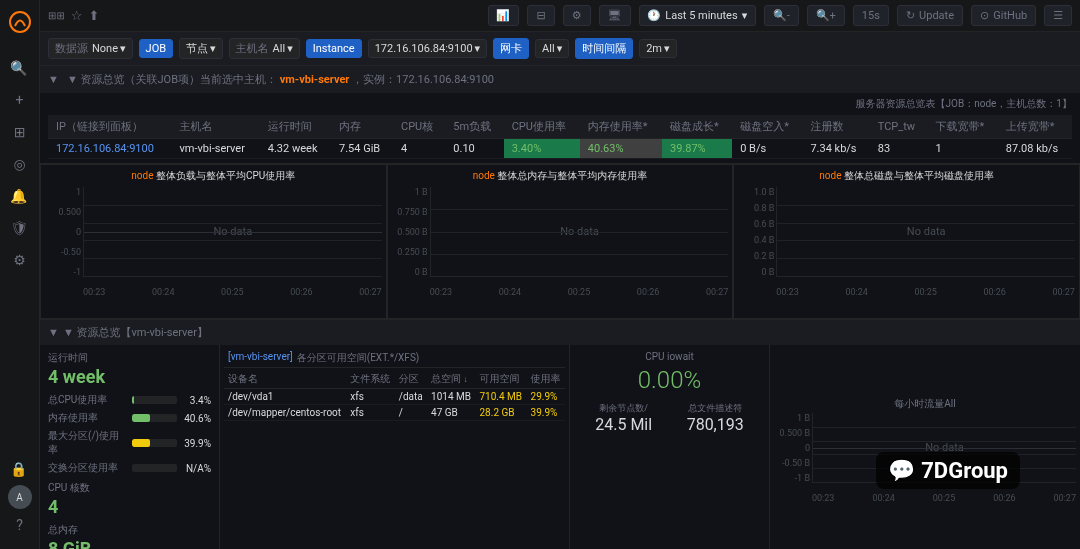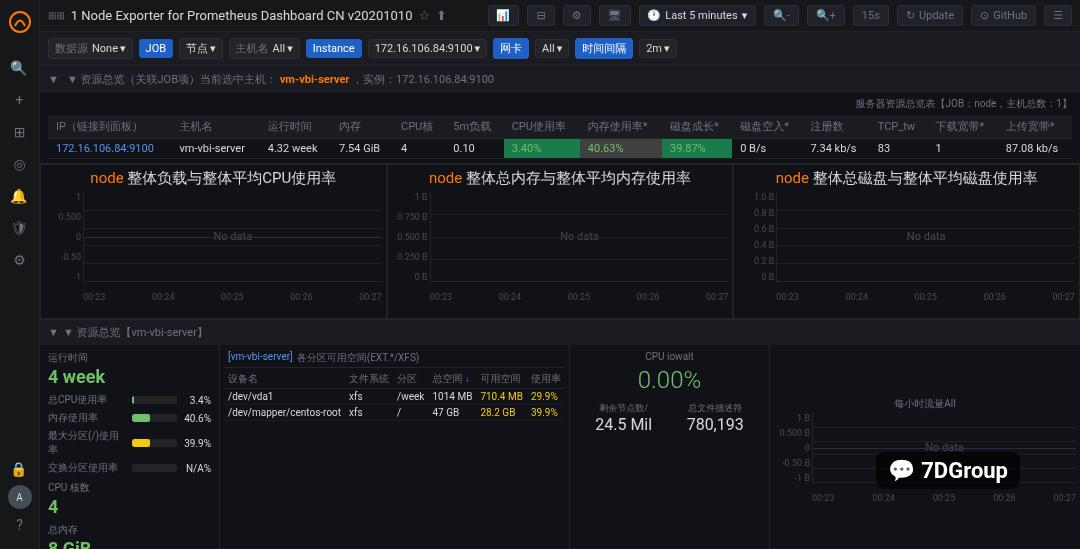--- a/index.html
+++ b/index.html
@@ -174,21 +174,21 @@
       border-top: 1px solid #222426;
     }
     .chart-panel {
       border: 1px solid #222426;
       background: #111217;
       padding: 4px;
       position: relative;
       height: 155px;
     }
     .chart-title {
-      font-size: 15px;
+      font-size: 10px;
       color: #d8d9da;
       text-align: center;
       margin-bottom: 2px;
     }
     .chart-area {
       position: relative;
       height: 110px;
       margin-top: 4px;
     }
     .chart-no-data {
@@ -375,21 +375,20 @@
     <div class="avatar">A</div>
     <div class="sidebar-icon">?</div>
   </div>
 </div>
 
 <div class="main">
 
   <div class="topbar">
     <div class="topbar-title">
       <span style="color:#6e7280;font-size:10px;">⊞⊞</span>
-      <span>1 Node Exporter for Prometheus Dashboard CN v20201010</span>
       <span style="color:#6e7280;cursor:pointer;">☆</span>
       <span style="color:#6e7280;cursor:pointer;">⬆</span>
     </div>
     <div class="topbar-actions">
       <div class="topbar-btn">
         <span>📊</span>
       </div>
       <div class="topbar-btn">
         <span>⊟</span>
       </div>
@@ -679,21 +678,21 @@
               <th>分区</th>
               <th>总空间 <span class="sort-icon">↓</span></th>
               <th>可用空间</th>
               <th>使用率</th>
             </tr>
           </thead>
           <tbody>
             <tr>
               <td>/dev/vda1</td>
               <td>xfs</td>
-              <td>/week</td>
+              <td>/data</td>
               <td>1014 MB</td>
               <td style="color:#f2cc0c;">
                 <span>710.4 MB</span>
               </td>
               <td style="color:#f2cc0c;">
                 <span>29.9%</span>
               </td>
             </tr>
             <tr>
               <td>/dev/mapper/centos-root</td>

